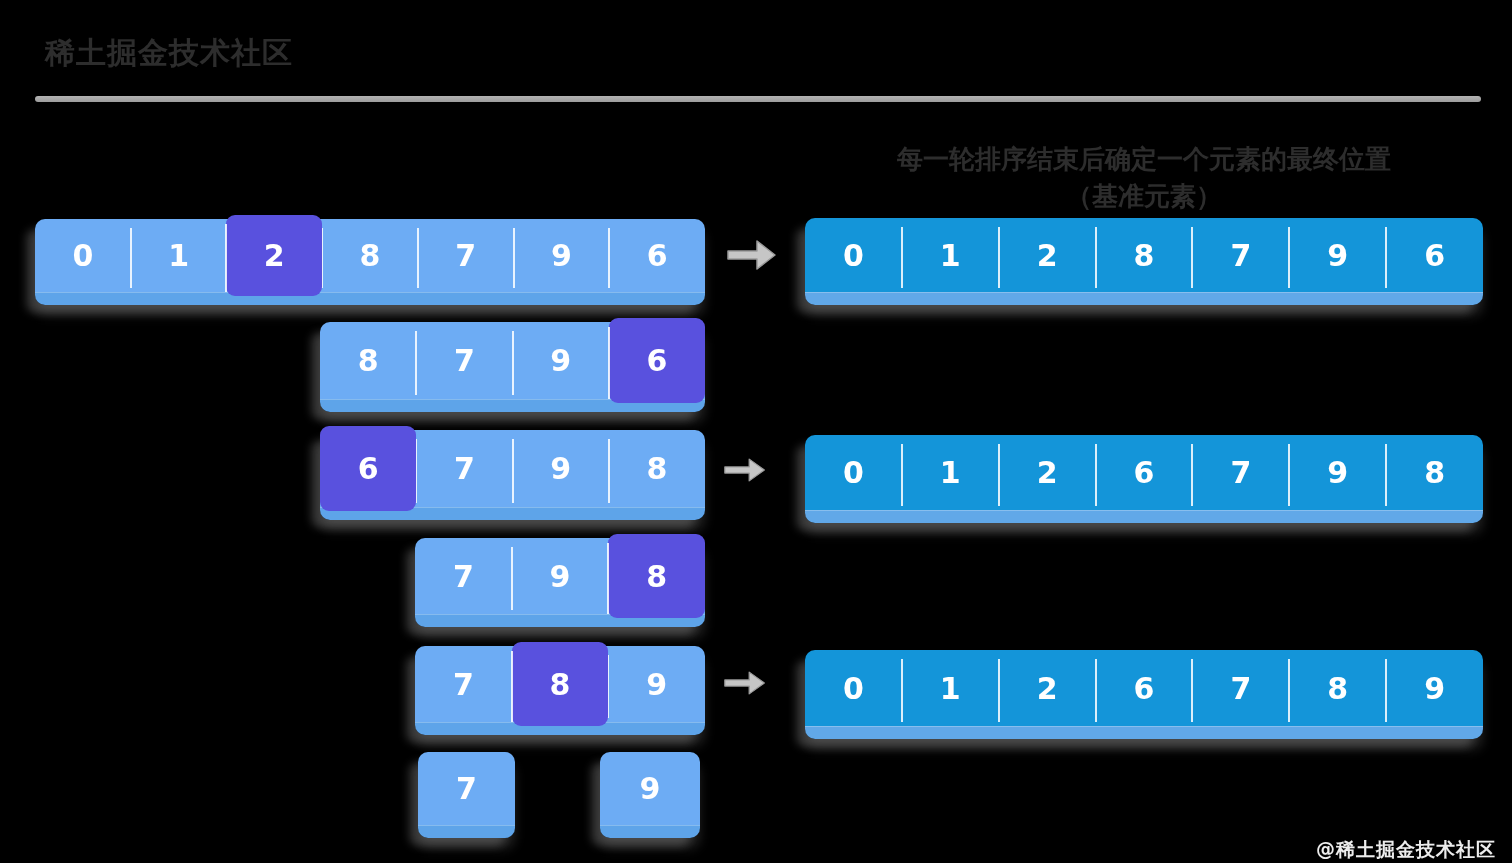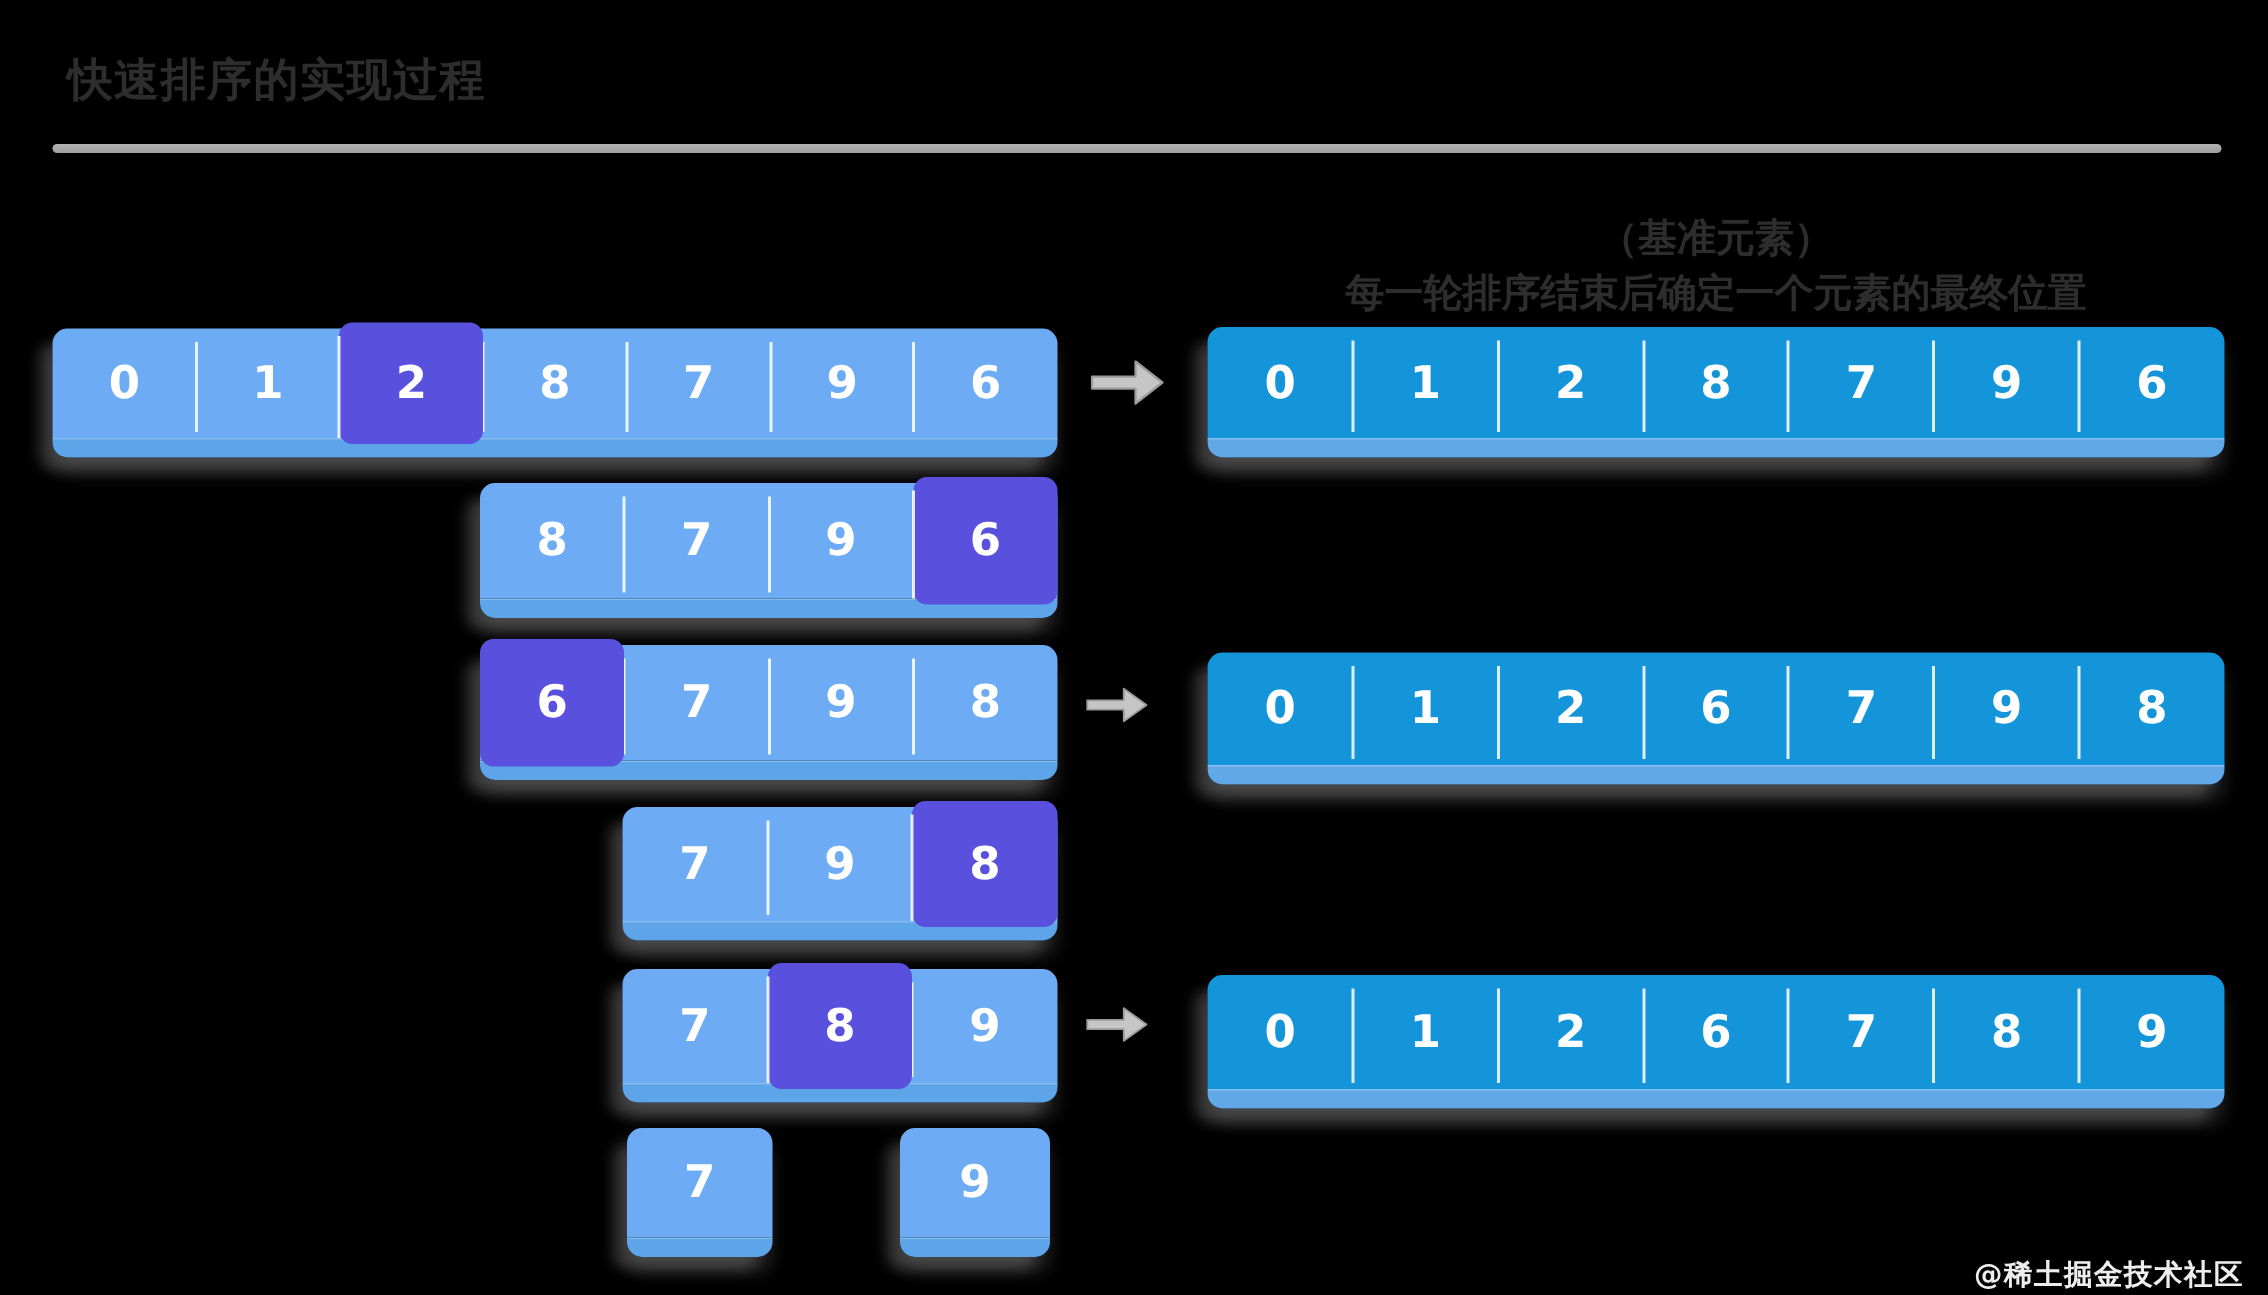--- a/index.html
+++ b/index.html
@@ -35,27 +35,27 @@
   .arrow svg{display:block;width:100%;height:100%;}
 
   .watermark{position:absolute;right:16px;bottom:0;font-size:19px;font-weight:700;
     color:var(--watermark,#ededed);letter-spacing:1px;text-shadow:0 1px 3px rgba(0,0,0,0.7);}
 </style>
 </head>
 <body>
 
 <div id="canvas" style="--bg: #000000; --left-cell: #6dacf4; --left-strip: #5ea4e9; --highlight: #5951de; --right-cell: #1495d9; --right-strip: #61a8e8; --arrow-fill: #c6c6c6; --arrow-stroke: #9b9b9b; --title-text: #2d2d2d; --divider: #9d9d9d; --number-text: #ffffff; --watermark: #ededed;">
 
-  <div class="page-title">快速排序的实现过程</div>
+  <div class="page-title">稀土掘金技术社区</div>
 
   <div class="divider"></div>
 
   <div class="annotation">
+    <div>每一轮排序结束后确定一个元素的最终位置</div>
     <div>（基准元素）</div>
-    <div>每一轮排序结束后确定一个元素的最终位置</div>
   </div>
 
   <div id="arrays-layer">
       <div class="array left" style="left: 35px; top: 219px; width: 670px; height: 86px;">
         <div class="cells">
           <div class="cell">0</div>
           <div class="cell sep">1</div>
           <div class="cell sep hl">2</div>
           <div class="cell sep">8</div>
           <div class="cell sep">7</div>

